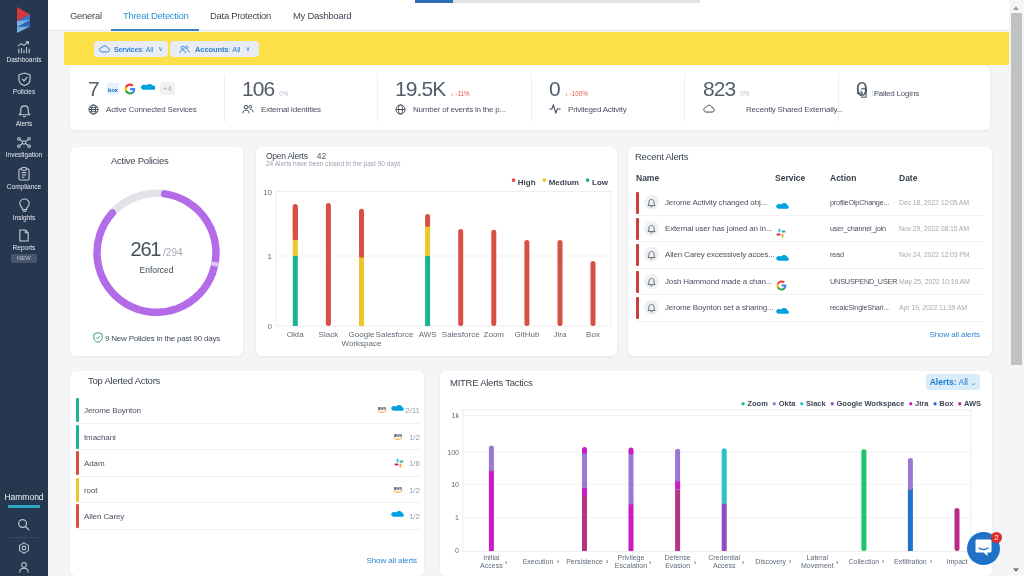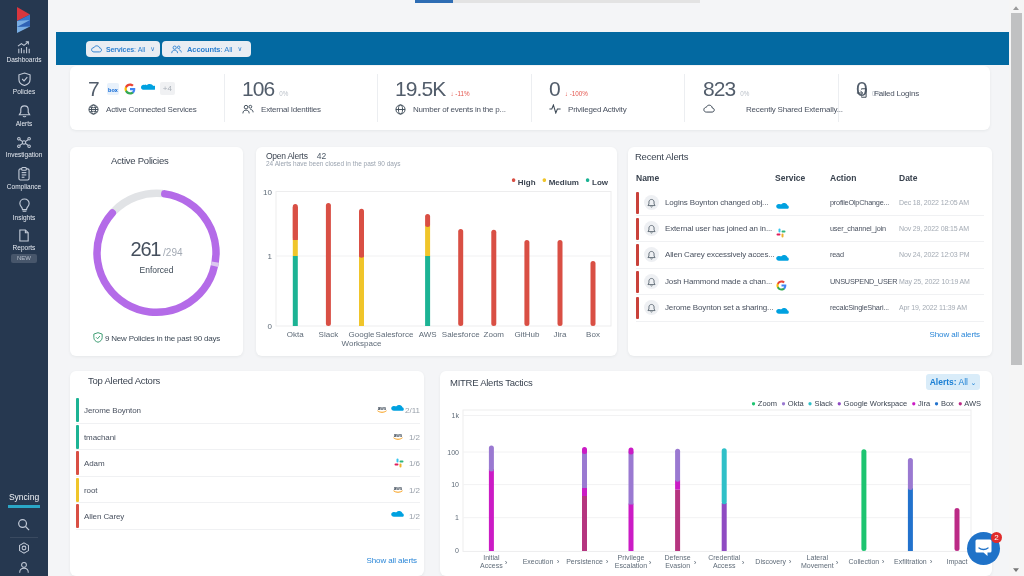--- a/index.html
+++ b/index.html
@@ -11,21 +11,21 @@
 .snav { position:absolute; left:0; width:48px; text-align:center; color:#c3cbd8; }
 .snav svg { display:block; margin:0 auto; }
 .slabel { font-size:6.5px; color:#e6eaf1; margin-top:2px; letter-spacing:0; }
 
 #topnav { position:absolute; left:48px; top:0; width:961px; height:31px; background:#fff; border-bottom:1px solid #e4e6e9; z-index:3; }
 .tab { position:absolute; top:10px; font-size:9.5px; letter-spacing:-0.3px; color:#3e4a57; white-space:nowrap; }
 
 #loadbar-track { position:absolute; left:453px; top:0; width:247px; height:3px; background:#e3e3e3; z-index:6; }
 #loadbar { position:absolute; left:415px; top:0; width:38px; height:3px; background:#2e6db4; z-index:7; }
 
-#filterrow { position:absolute; left:56px; top:32px; width:961px; height:33px; background:#0369a1; }
+#filterrow { position:absolute; left:64px; top:32px; width:961px; height:33px; background:#fde047; }
 .chip { position:absolute; top:9px; height:16px; background:#e9edf3; border-radius:4px; display:flex; align-items:center; padding:0 7px; color:#2b7fd0; font-size:7.5px; letter-spacing:-0.1px; white-space:nowrap; }
 .chip b { font-weight:bold; }
 .chip svg { flex:none; }
 .bell svg { flex:none; }
 
 .card { position:absolute; background:#fff; border-radius:6px; box-shadow:0 1px 3px rgba(40,50,60,0.07); }
 .ctitle { font-size:9.5px; letter-spacing:-0.25px; color:#3c4552; }
 .link { color:#2b87d8; font-size:8px; letter-spacing:-0.1px; }
 
 #stats { left:70px; top:66px; width:920px; height:64px; }
@@ -51,20 +51,27 @@
 .tname { position:absolute; left:8px; top:9px; font-size:8px; letter-spacing:-0.1px; color:#4a5260; }
 .ticons { position:absolute; right:16px; top:8px; display:flex; gap:3px; }
 .tcount { position:absolute; right:0; top:9px; font-size:8px; color:#98a0aa; }
 
 #sbar { position:absolute; right:0; top:0; width:15px; height:576px; background:#f5f5f5; z-index:8; }
 #sthumb { position:absolute; left:2px; top:13px; width:11px; height:352px; background:#c0c1c2; }
 </style>
 </head>
 <body>
 <div id="page">
+  <div id="topnav">
+    <span class="tab" style="left:22px;">General</span>
+    <span class="tab" style="left:75px; color:#2e95d5;">Threat Detection</span>
+    <span class="tab" style="left:162px;">Data Protection</span>
+    <span class="tab" style="left:245px;">My Dashboard</span>
+    <div class="abs" style="left:63px; top:29px; width:88px; height:2px; background:#3a7fc1;"></div>
+  </div>
   <div id="loadbar-track"></div>
   <div id="loadbar"></div>
   <div id="filterrow">
     <div class="chip" style="left:30px; font-size:7px; padding:0 5px;"><svg width="11" height="8" viewBox="0 0 15 10" fill="none" stroke="#2b7fd0" stroke-width="1.3" style="margin-right:4px;">
           <path d="M4 9 H11.5 C13.2 9 14.3 7.8 14.3 6.3 C14.3 4.8 13.2 3.7 11.7 3.7 C11.6 2 9.8 0.7 7.8 0.7 C6 0.7 4.6 1.7 4.1 3 C2.3 3.1 0.8 4.3 0.8 6 C0.8 7.7 2.2 9 4 9 Z"></path>
         </svg><b>Services</b>:&nbsp;All<span style="margin-left:5px; font-size:6.5px;">∨</span></div>
     <div class="chip" style="left:106px; padding:0 9px;"><svg width="11" height="9" viewBox="0 0 15 12" fill="none" stroke="#2b7fd0" stroke-width="1.2" style="margin-right:5px;">
           <circle cx="5" cy="3.5" r="2.2"></circle>
           <path d="M1 11 C1 8.2 2.8 7 5 7 C7.2 7 9 8.2 9 11"></path>
           <circle cx="10.5" cy="3" r="1.7"></circle>
@@ -248,21 +255,21 @@
       <div class="rrow" style="left:0; top:105px; width:348px; height:27px;"></div>
     </div>
     <div class="arow" style="top:43px;">
       <div class="redbar"></div>
         <div class="bell">
           <svg width="9" height="10" viewBox="0 0 14 15" fill="none" stroke="#5b6672" stroke-width="1.4">
             <path d="M7 2 C4.5 2 3 3.8 3 6 V9 L1.5 11.5 H12.5 L11 9 V6 C11 3.8 9.5 2 7 2 Z"></path>
             <path d="M5.5 13 C5.8 14 8.2 14 8.5 13"></path>
           </svg>
         </div>
-      <span class="aname">Logins Boynton changed obj...</span>
+      <span class="aname">Jerome Activity changed obj...</span>
       <span class="asvc"><svg width="13" height="9" viewBox="0 0 14 10">
             <path fill="#00a1e0" d="M5.8 1.3 C6.7 0.4 8 -0.1 9.2 0.1 C10.8 0.3 12.1 1.4 12.6 2.9 C13.4 2.9 14 3.7 14 4.6 C14 5.6 13.2 6.4 12.2 6.4 L3 6.4 C1.3 6.4 0 5.2 0 3.7 C0 2.2 1.3 1 2.8 1 C3.3 1 3.8 1.1 4.2 1.4 C4.6 1.3 5.2 1.2 5.8 1.3 Z"></path>
           </svg></span>
       <span class="aact">profileOlpChange...</span>
       <span class="adate">Dec 18, 2022 12:05 AM</span>
     </div>
     <div class="arow" style="top:69px;">
       <div class="redbar"></div>
         <div class="bell">
           <svg width="9" height="10" viewBox="0 0 14 15" fill="none" stroke="#5b6672" stroke-width="1.4">
@@ -390,21 +397,21 @@
             <path fill="#00a1e0" d="M5.8 1.3 C6.7 0.4 8 -0.1 9.2 0.1 C10.8 0.3 12.1 1.4 12.6 2.9 C13.4 2.9 14 3.7 14 4.6 C14 5.6 13.2 6.4 12.2 6.4 L3 6.4 C1.3 6.4 0 5.2 0 3.7 C0 2.2 1.3 1 2.8 1 C3.3 1 3.8 1.1 4.2 1.4 C4.6 1.3 5.2 1.2 5.8 1.3 Z"></path>
           </svg>
         </span>
       <span class="tcount">1/2</span>
     </div>
     <div class="link abs" style="right:7px; top:185px;">Show all alerts</div>
   </div>
   <div id="mitre" class="card" style="left:440px; top:371px; width:552px; height:205px;">
     <div class="ctitle abs" style="left:10px; top:6px;">MITRE Alerts Tactics</div>
     <div class="abs" style="left:486px; top:3px; width:54px; height:16px; background:#d9ecf9; border-radius:3px; font-size:8.5px; color:#1a7fd4; line-height:16px; text-align:center;"><b>Alerts:</b> All <span style="font-size:7px;">⌄</span></div>
-    <div class="abs" style="right:11px; top:28px; font-size:7.5px; color:#3c4552; white-space:nowrap;">
+    <div class="abs" style="right:11px; top:28px; font-size:7.5px; color:#3c4552; white-space:nowrap;font-weight:bold;">
       <span style="color:#1dc470;">●</span> Zoom&nbsp; <span style="color:#9a79d1;">●</span> Okta&nbsp; <span style="color:#2fc0c8;">●</span> Slack&nbsp; <span style="color:#8f4bc2;">●</span> Google Workspace&nbsp; <span style="color:#cb1bc5;">●</span> Jira&nbsp; <span style="color:#2272cd;">●</span> Box&nbsp; <span style="color:#bb2a86;">●</span> AWS
     </div>
     <svg class="abs" style="left:6px; top:34px;" width="542" height="171" viewBox="0 0 542 171">
       <rect x="17" y="5" width="508" height="141.4" fill="none" stroke="#ededee" stroke-width="1"></rect>
       <line x1="17" y1="10.5" x2="525" y2="10.5" stroke="#f2f2f3" stroke-width="1"></line>
       <line x1="17" y1="47" x2="525" y2="47" stroke="#f2f2f3" stroke-width="1"></line>
       <line x1="17" y1="79.6" x2="525" y2="79.6" stroke="#f2f2f3" stroke-width="1"></line>
       <line x1="17" y1="112.7" x2="525" y2="112.7" stroke="#f2f2f3" stroke-width="1"></line>
       <g font-size="7" fill="#5f6b78" text-anchor="end">
         <text x="13" y="13">1k</text>
@@ -529,21 +536,21 @@
       <div class="slabel">Insights</div>
     </div>
     <div class="snav" style="top:229px;">
       <svg width="12" height="13" viewBox="0 0 13 14" fill="none" stroke="#c3cbd8" stroke-width="1.2">
           <path d="M2 1 H8 L11 4 V13 H2 Z"></path>
           <path d="M8 1 V4 H11"></path>
         </svg>
       <div class="slabel">Reports</div>
       <div style="margin:3px auto 0; width:26px; height:9px; background:#47566b; border-radius:2px; font-size:6px; line-height:9px; color:#b6bfcc;">NEW</div>
     </div>
-    <div class="abs" style="left:0; top:492px; width:48px; text-align:center; color:#f2f4f7; font-size:8.5px;">Syncing</div>
+    <div class="abs" style="left:0; top:492px; width:48px; text-align:center; color:#f2f4f7; font-size:8.5px;">Hammond</div>
     <div class="abs" style="left:8px; top:505px; width:32px; height:2.5px; background:#2aa7c7;"></div>
     <svg class="abs" style="left:17px; top:518px;" width="13" height="13" viewBox="0 0 14 14" fill="none" stroke="#c3cbd8" stroke-width="1.3">
         <circle cx="6" cy="6" r="4.2"></circle>
         <line x1="9.2" y1="9.2" x2="13" y2="13"></line>
       </svg>
     <div class="abs" style="left:10px; top:537px; width:28px; height:1px; background:#3a4a60;"></div>
     <svg class="abs" style="left:18px; top:542px;" width="12" height="12" viewBox="0 0 14 14" fill="none" stroke="#c3cbd8" stroke-width="1.2">
         <path d="M7 1 L12.2 4 V10 L7 13 L1.8 10 V4 Z"></path>
         <circle cx="7" cy="7" r="2.2"></circle>
       </svg>

